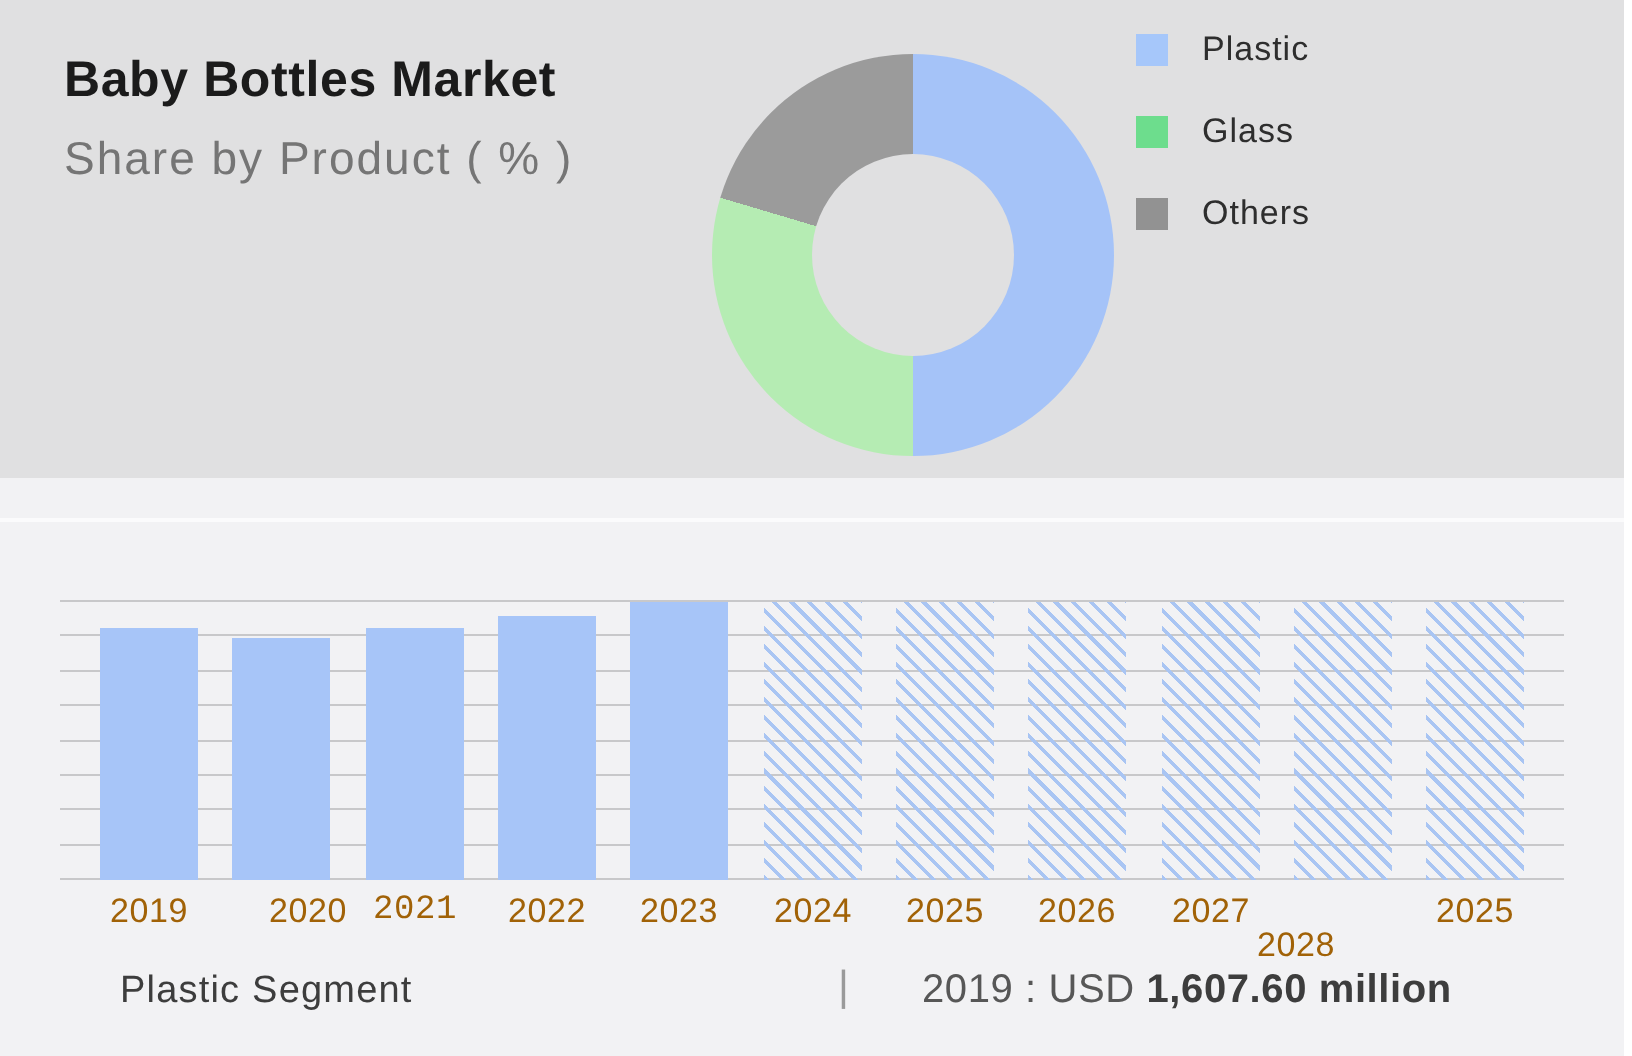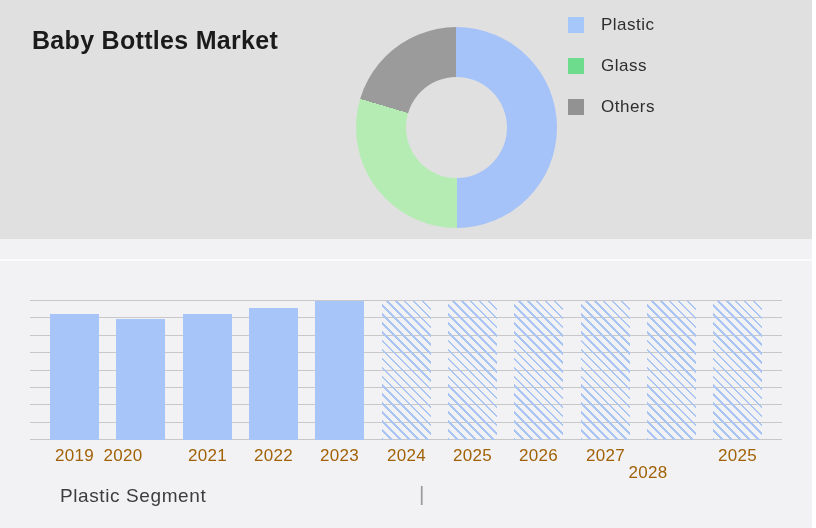--- a/index.html
+++ b/index.html
@@ -40,20 +40,21 @@
   .website{position:absolute;left:0;top:506px;width:816px;text-align:center;font-size:15px;color:#222222;}
 </style>
 </head>
 <body>
 
 <div id="app">
 
   <div class="top-band">
     <div class="title-block">
       <div class="chart-title">Baby Bottles Market</div>
+      <div class="chart-subtitle">Share by Product ( % )</div>
     </div>
 
     <div class="donut" style="background: conic-gradient(rgb(165, 195, 248) 0deg, rgb(165, 195, 248) 180deg, rgb(181, 236, 179) 180deg, rgb(181, 236, 179) 286.56deg, rgb(155, 155, 155) 286.56deg, rgb(155, 155, 155) 360deg);">
       <div class="donut-hole"></div>
     </div>
 
     <div class="legend">
       <div class="legend-item">
         <span class="legend-swatch" style="background: rgb(166, 199, 250);"></span>
         <span class="legend-label">Plastic</span>
@@ -77,37 +78,41 @@
       <div class="gridline" style="top: 35px;"></div>
       <div class="gridline" style="top: 52px;"></div>
       <div class="gridline" style="top: 70px;"></div>
       <div class="gridline" style="top: 87px;"></div>
       <div class="gridline" style="top: 104px;"></div>
       <div class="gridline" style="top: 122px;"></div>
       <div class="gridline" style="top: 139px;"></div>
       <div class="bar" style="left: 20px; height: 126px;"></div>
       <div class="xlabel" style="left: 11.5px;">2019</div>
       <div class="bar" style="left: 86px; height: 121px;"></div>
-      <div class="xlabel" style="left: 60px;">2020</div>
+      <div class="xlabel" style="left: 91px;">2020</div>
       <div class="bar" style="left: 153px; height: 126px;"></div>
-      <div class="xlabel" style="left: 144.5px;">2021</div>
+      <div class="xlabel" style="left: 144.5px; font-family: Liberation Mono, monospace;">2021</div>
       <div class="bar" style="left: 219px; height: 132px;"></div>
       <div class="xlabel" style="left: 210.5px;">2022</div>
       <div class="bar" style="left: 285px; height: 139px;"></div>
       <div class="xlabel" style="left: 276.5px;">2023</div>
       <div class="bar hatch" style="left: 352px; height: 139px;"></div>
       <div class="xlabel" style="left: 343.5px; text-align: center;">2024</div>
       <div class="bar hatch" style="left: 418px; height: 139px;"></div>
       <div class="xlabel" style="left: 409.5px;">2025</div>
       <div class="bar hatch" style="left: 484px; height: 139px;"></div>
       <div class="xlabel" style="left: 475.5px;">2026</div>
       <div class="bar hatch" style="left: 551px; height: 139px;"></div>
       <div class="xlabel" style="left: 542.5px;">2027</div>
       <div class="bar hatch" style="left: 617px; height: 139px;"></div>
       <div class="xlabel" style="left: 585px; margin-top: 17px;">2028</div>
       <div class="bar hatch" style="left: 683px; height: 139px;"></div>
       <div class="xlabel" style="left: 674.5px;">2025</div>
     </div>
 
   <div class="segment-label">Plastic Segment</div>
   <div class="footer-separator">|</div>
+  <div class="footer-value">
+    <span>2019 : USD</span>
+    <b>1,607.60 million</b>
+  </div>
 
 </div>
 
 </body></html>

